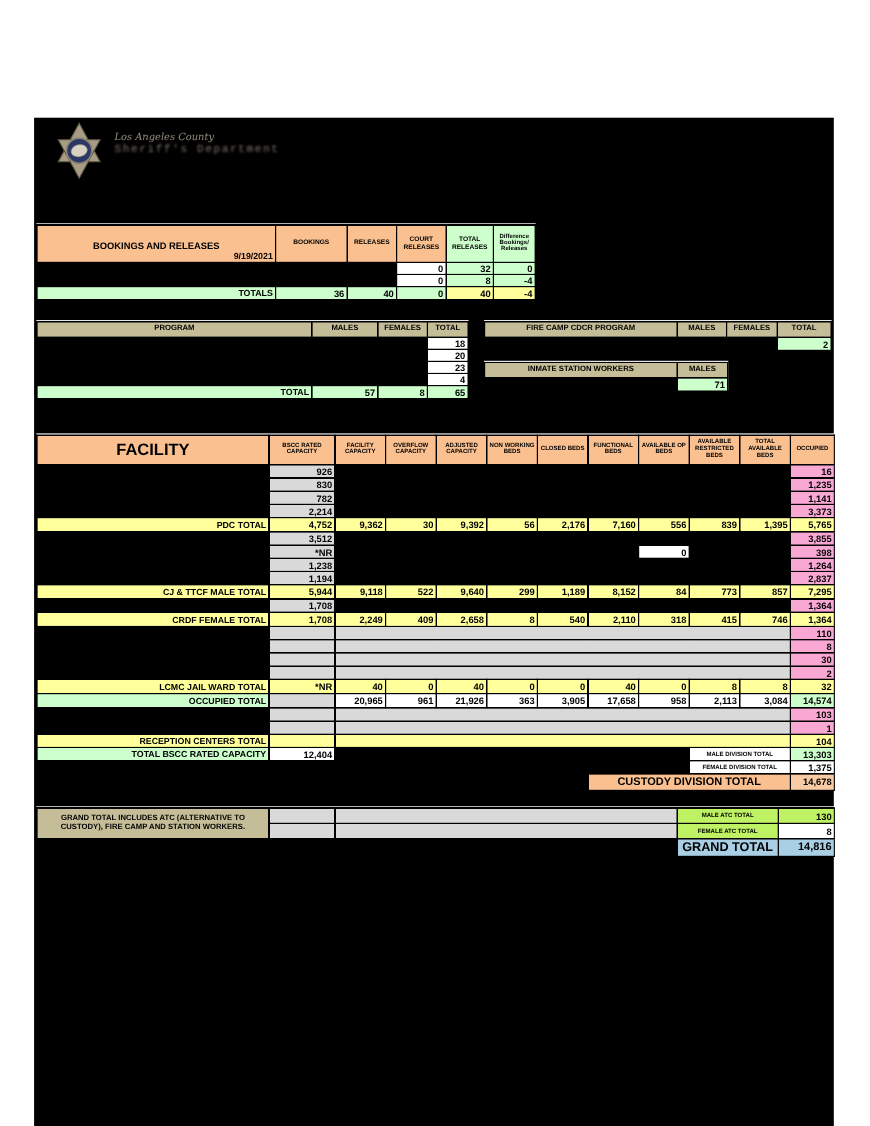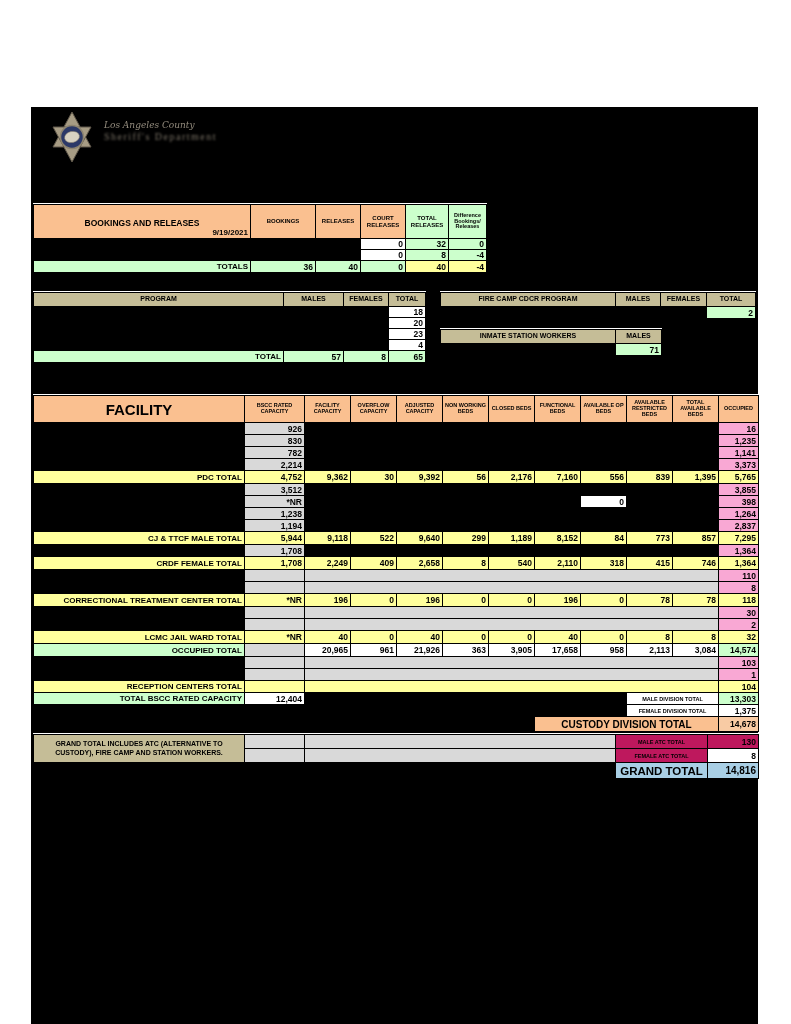--- a/index.html
+++ b/index.html
@@ -2,29 +2,29 @@
 <html><head>
 <meta charset="utf-8">
 <style>
   html,body{margin:0;padding:0;background:#fff;}
   .page{position:relative;width:791px;height:1024px;background:#ffffff;overflow:hidden;
         font-family:"Liberation Sans",sans-serif;}
   .sheet{position:absolute;left:31px;top:107px;width:727px;height:962px;background:#000;}
   .logo{position:absolute;left:19px;top:4px;display:flex;align-items:flex-start;}
   .logo-text{margin-left:10px;padding-top:9px;}
   .logo-line1{font-family:"DejaVu Serif",serif;font-style:italic;font-size:9px;color:#938b7d;line-height:11px;}
-  .logo-line2{font-family:Liberation Serif, serif;font-size:10px;color:#7e7669;letter-spacing:1.5px;
+  .logo-line2{font-family:Liberation Mono, monospace;font-size:10px;color:#7e7669;letter-spacing:1.5px;
               filter:blur(0.8px);line-height:12px;}
   table{border-collapse:collapse;table-layout:fixed;position:absolute;box-shadow:0 -1px 0 #ffffff;}
   td{border:1px solid #000;font-weight:bold;font-size:8.5px;color:#000;padding:0 2px;
      white-space:nowrap;overflow:hidden;vertical-align:middle;}
   .blk{background:#000;border-color:#000;}
   .or{background:#FAC090}.orl{background:#F8CBA4}
   .tan{background:#C5BD97}
-  .grn{background:#CCFFCC}.grnl{background:#be185d}
+  .grn{background:#CCFFCC}.grnl{background:#bef264}
   .yel{background:#FFFF9C}
   .blu{background:#f9a8d4}.blu2{background:#A9CFE5}
   .gry{background:#D9D9D9}
   .wht{background:#FFFFFF}
   .num{text-align:right;}
   .ctr{text-align:center;}
   .rlabel{text-align:right;font-size:8px;}
   .hdr{font-size:6px;line-height:6.5px;text-align:center;white-space:normal;padding:0 1px;}
   .fhdr{font-size:5.5px;line-height:5.8px;}
   .tiny{font-size:5.5px;text-align:center;}
@@ -316,34 +316,20 @@
         <td class="gry" colspan="9"></td>
         <td class="blu num">110</td>
           </tr>
       <tr class="h11">
             <td class="blk"></td>
         <td class="gry"></td>
         <td class="gry" colspan="9"></td>
         <td class="blu num">8</td>
           </tr>
 
-      <tr class="h12">
-        <td class="yel rlabel">CORRECTIONAL TREATMENT CENTER TOTAL</td>
-        <td class="yel num">*NR</td>
-        <td class="yel num">196</td>
-        <td class="yel num">0</td>
-        <td class="yel num">196</td>
-        <td class="yel num">0</td>
-        <td class="yel num">0</td>
-        <td class="yel num">196</td>
-        <td class="yel num">0</td>
-        <td class="yel num">78</td>
-        <td class="yel num">78</td>
-        <td class="yel num">118</td>
-      </tr>
 
       <tr class="h11">
             <td class="blk"></td>
         <td class="gry"></td>
         <td class="gry" colspan="9"></td>
         <td class="blu num">30</td>
           </tr>
       <tr class="h11">
             <td class="blk"></td>
         <td class="gry"></td>

